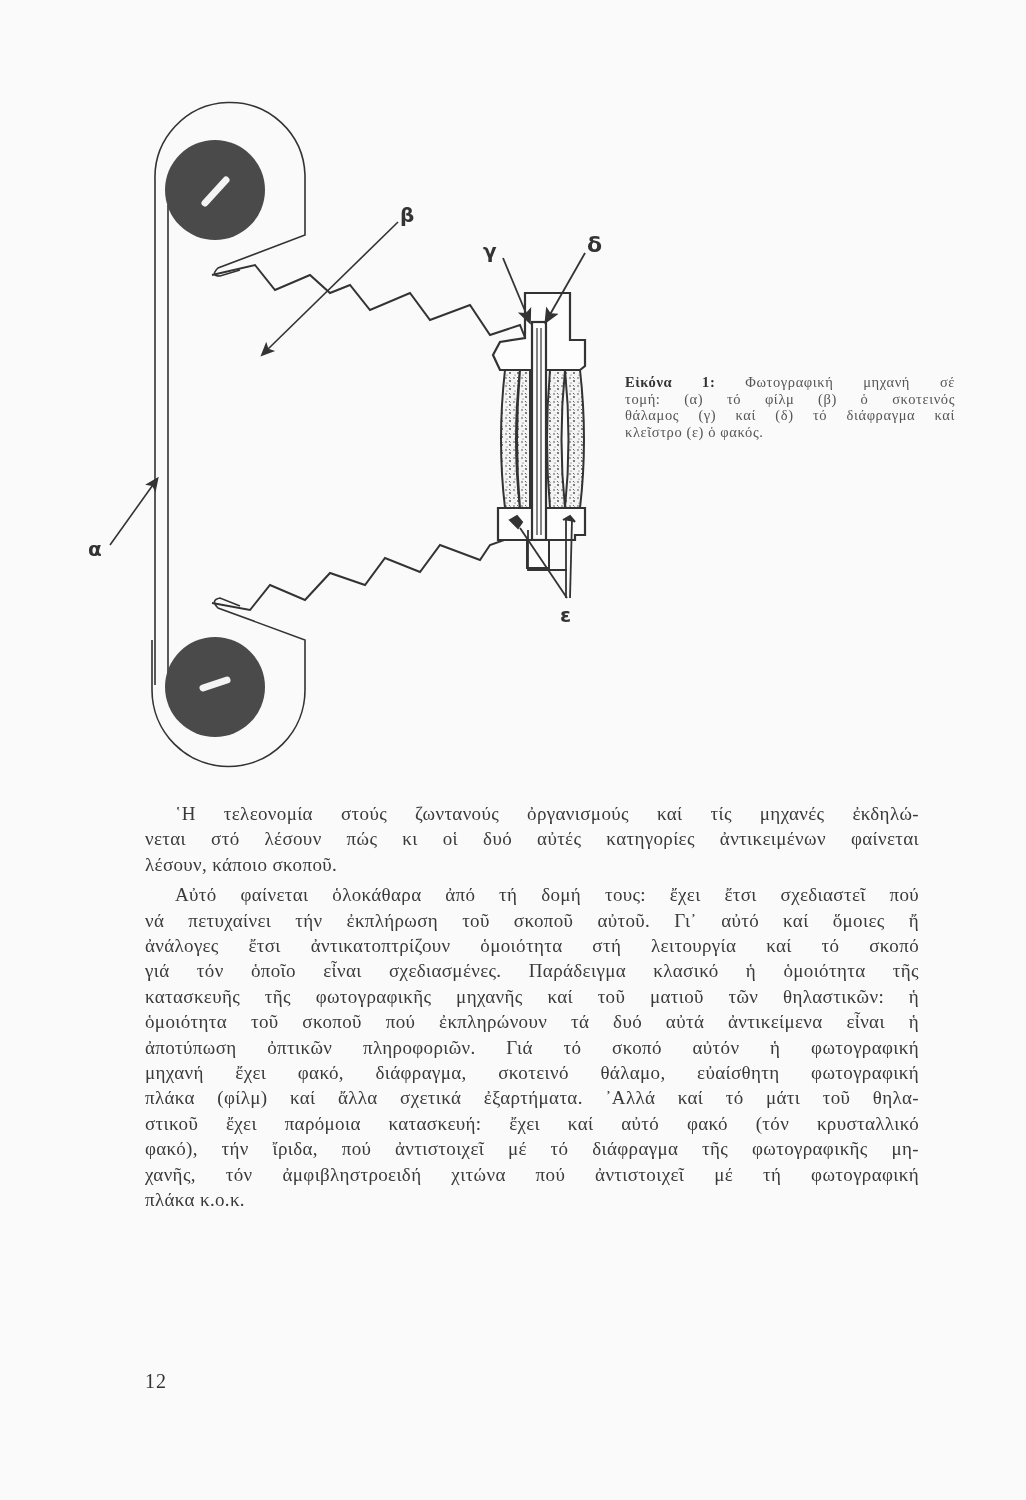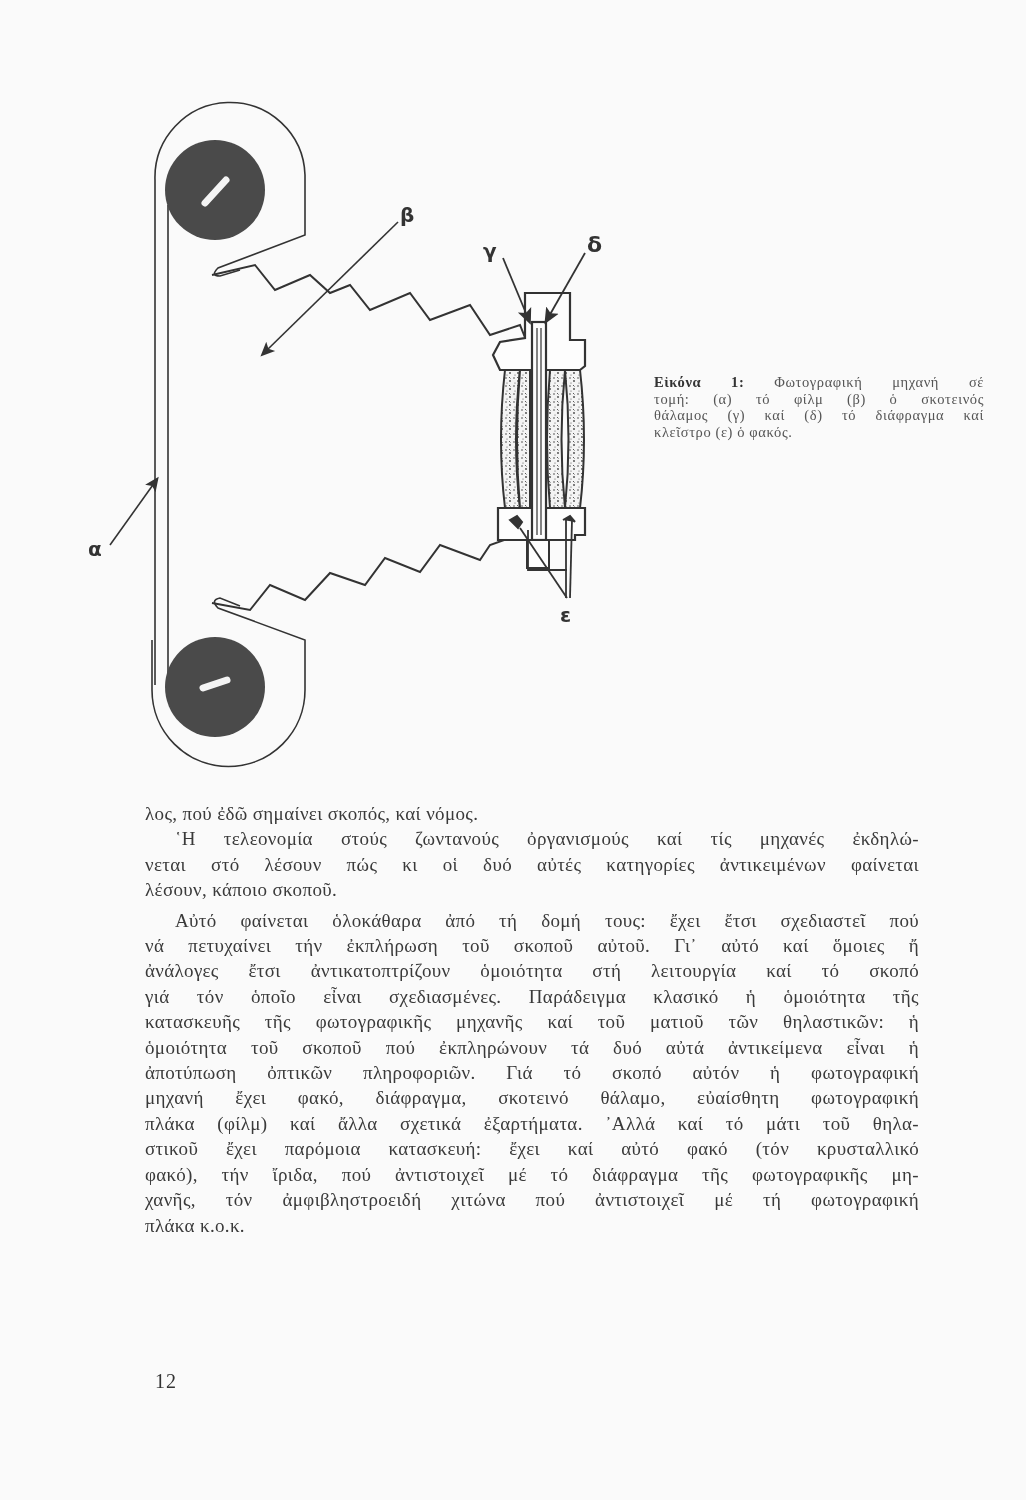--- a/index.html
+++ b/index.html
@@ -1,30 +1,30 @@
 <!DOCTYPE html>
 <html><head>
 <meta charset="utf-8">
 <style>
   html, body { margin: 0; padding: 0; background: #fafafa; }
   body { width: 1026px; height: 1500px; position: relative; overflow: hidden;
          font-family: "DejaVu Serif", "Liberation Serif", serif; color: #2b2b2b; }
   #figure { position: absolute; left: 0; top: 0; width: 1026px; height: 790px; }
-  .caption { position: absolute; left: 654px; top: 374px; width: 330px;
+  .caption { position: absolute; left: 625px; top: 374px; width: 330px;
              font-family: "Liberation Serif", serif; font-size: 14.5px; line-height: 16.5px;
              color: #555; letter-spacing: 0.6px; }
   .caption b { color: #333; font-weight: bold; }
   .body-text { position: absolute; left: 145px; top: 801px; width: 774px;
                font-family: "Liberation Serif", serif; font-size: 19px; line-height: 25.4px;
                color: #3a3a3a; letter-spacing: 0.35px; text-align: justify; }
   .line { display: block; white-space: nowrap; text-align-last: justify; }
   .line.last { text-align-last: left; }
   .line.indent { padding-left: 30px; }
   .para-gap { height: 5px; }
-  .page-number { position: absolute; left: 155px; top: 1370px;
+  .page-number { position: absolute; left: 145px; top: 1370px;
                  font-family: "Liberation Serif", serif; font-size: 20px; color: #333; letter-spacing: 1px; }
   .lbl { font-family: "DejaVu Sans", sans-serif; font-weight: bold; fill: #333; }
 </style>
 </head>
 <body>
 
 <svg id="figure" viewBox="0 0 1026 790" xmlns="http://www.w3.org/2000/svg">
   <defs>
     <pattern id="speckle" width="8" height="8" patternUnits="userSpaceOnUse">
       <rect width="8" height="8" fill="#f4f4f4"></rect>
@@ -116,23 +116,20 @@
 
 <div class="caption">
   <span class="line"><b>Εἰκόνα 1:</b> <span>Φωτογραφική μηχανή σέ</span></span>
   <span class="line">τομή: (α) τό φίλμ (β) ὁ σκοτεινός</span>
   <span class="line">θάλαμος (γ) καί (δ) τό διάφραγμα καί</span>
   <span class="line last">κλεῖστρο (ε) ὁ φακός.</span>
 </div>
 
 <div class="body-text">
   <div>
-    <span class="line last">λος, πού ἐδῶ σημαίνει σκοπός, καί νόμος.</span>
-  </div>
-  <div>
     <span class="line indent">῾Η τελεονομία στούς ζωντανούς ὀργανισμούς καί τίς μηχανές ἐκδηλώ-</span>
     <span class="line">νεται στό λέσουν πώς κι οἱ δυό αὐτές κατηγορίες ἀντικειμένων φαίνεται</span>
     <span class="line last">λέσουν, κάποιο σκοποῦ.</span>
   </div>
   <div class="para-gap"></div>
   <div>
     <span class="line indent">Αὐτό φαίνεται ὁλοκάθαρα ἀπό τή δομή τους: ἔχει ἔτσι σχεδιαστεῖ πού</span>
     <span class="line">νά πετυχαίνει τήν ἐκπλήρωση τοῦ σκοποῦ αὐτοῦ. Γι᾽ αὐτό καί ὅμοιες ἤ</span>
     <span class="line">ἀνάλογες ἔτσι ἀντικατοπτρίζουν ὁμοιότητα στή λειτουργία καί τό σκοπό</span>
     <span class="line">γιά τόν ὁποῖο εἶναι σχεδιασμένες. Παράδειγμα κλασικό ἡ ὁμοιότητα τῆς</span>

